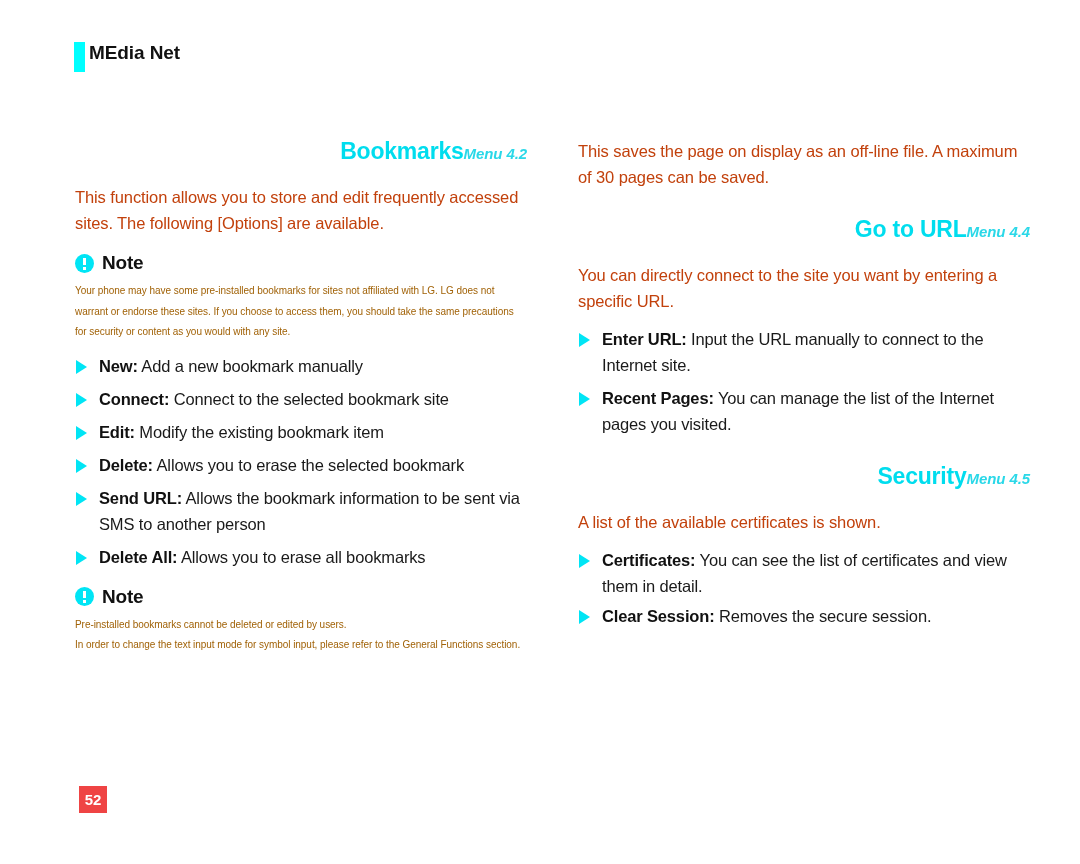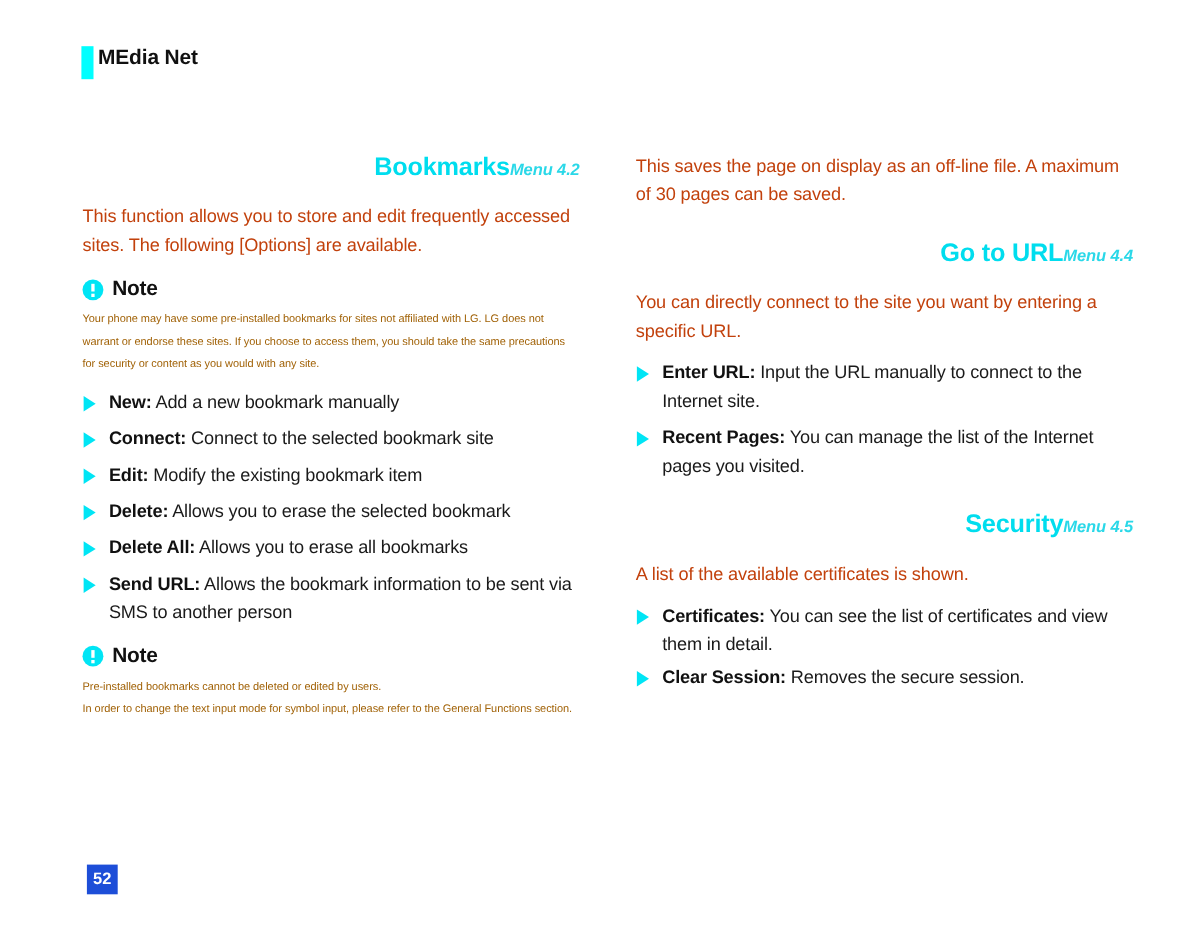--- a/index.html
+++ b/index.html
@@ -154,21 +154,21 @@
 
   .tight .bullet { margin-bottom: 4px; }
 
   
   .page-number {
     position: absolute;
     left: 79px;
     top: 786px;
     width: 28px;
     height: 27px;
-    background: #1d4ed8;
+    background: #ef4444;
     color: #ffffff;
     font-size: 15px;
     font-weight: bold;
     display: flex;
     align-items: center;
     justify-content: center;
   }
 </style>
 </head>
 <body>
@@ -211,27 +211,27 @@
       <span class="bullet-label">Edit:</span>
       <span class="bullet-text">Modify the existing bookmark item</span>
     </li>
     <li class="bullet">
       <span class="bullet-arrow"></span>
       <span class="bullet-label">Delete:</span>
       <span class="bullet-text">Allows you to erase the selected bookmark</span>
     </li>
     <li class="bullet">
       <span class="bullet-arrow"></span>
+      <span class="bullet-label">Send URL:</span>
+      <span class="bullet-text">Allows the bookmark information to be sent via SMS to another person</span>
+    </li>
+    <li class="bullet">
+      <span class="bullet-arrow"></span>
       <span class="bullet-label">Delete All:</span>
       <span class="bullet-text">Allows you to erase all bookmarks</span>
-    </li>
-    <li class="bullet">
-      <span class="bullet-arrow"></span>
-      <span class="bullet-label">Send URL:</span>
-      <span class="bullet-text">Allows the bookmark information to be sent via SMS to another person</span>
     </li>
   </ul>
 
   <div class="note">
     <div class="note-head">
       <div class="note-icon"></div>
       <div class="note-title">Note</div>
     </div>
     <p class="note-body">Pre-installed bookmarks cannot be deleted or edited by users.</p>
     <p class="note-body">In order to change the text input mode for symbol input, please refer to the General Functions section.</p>

